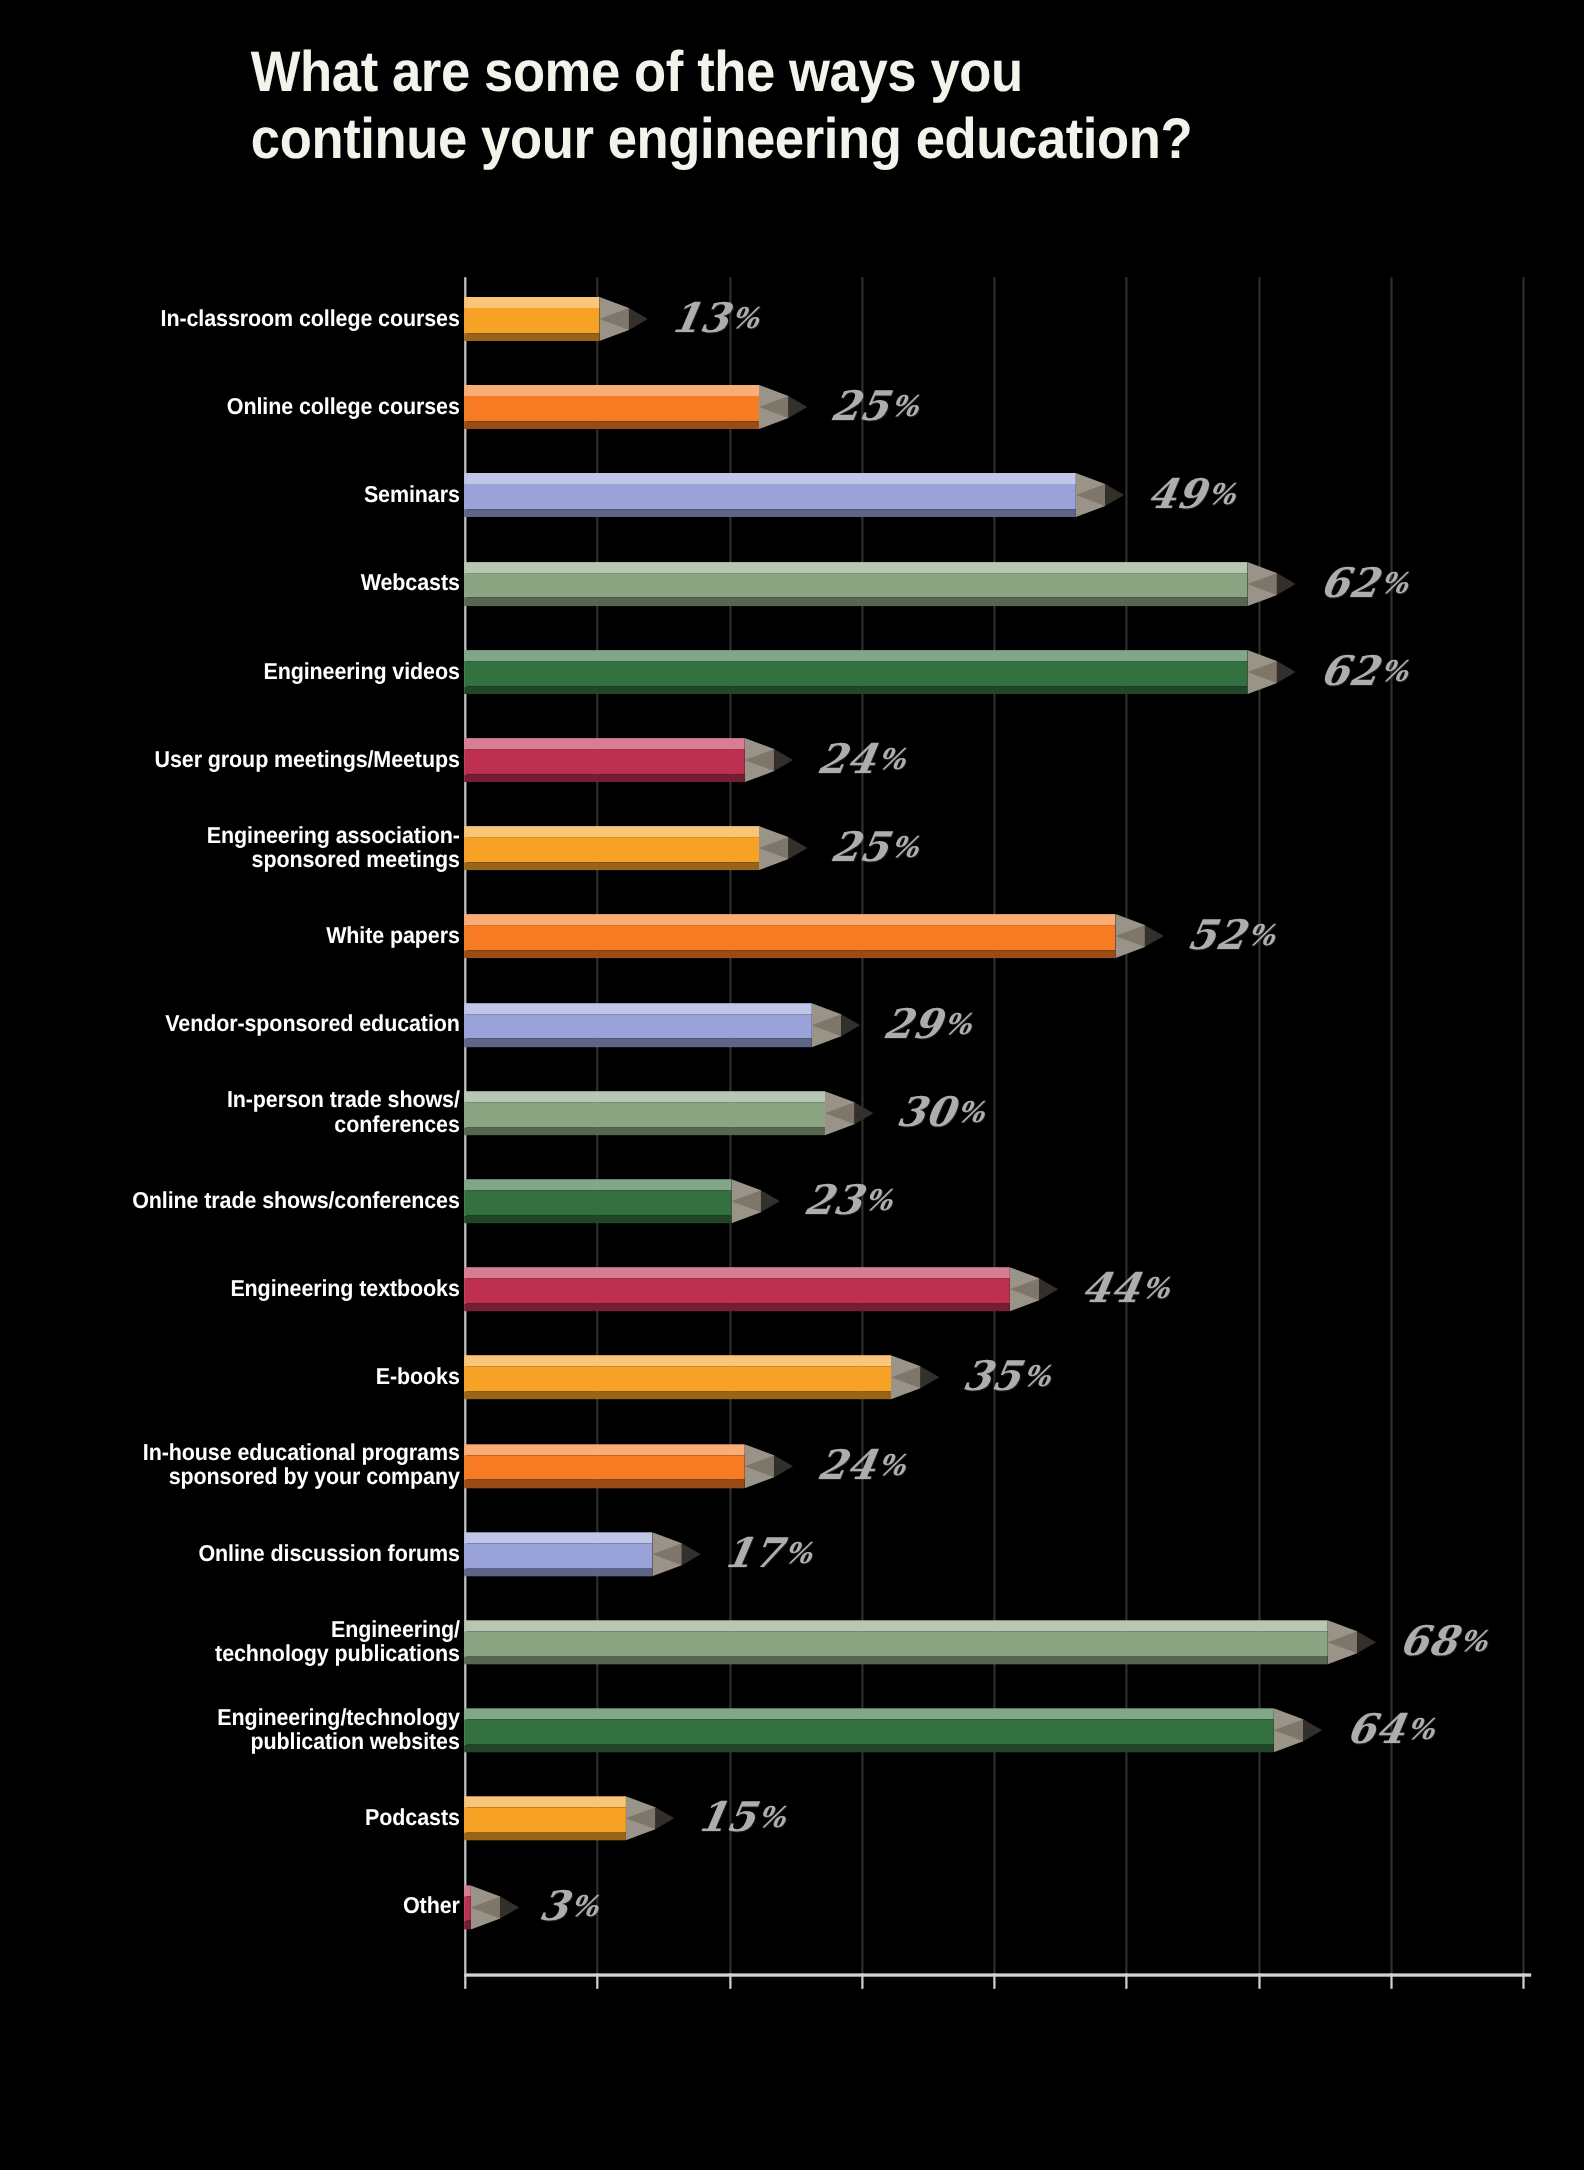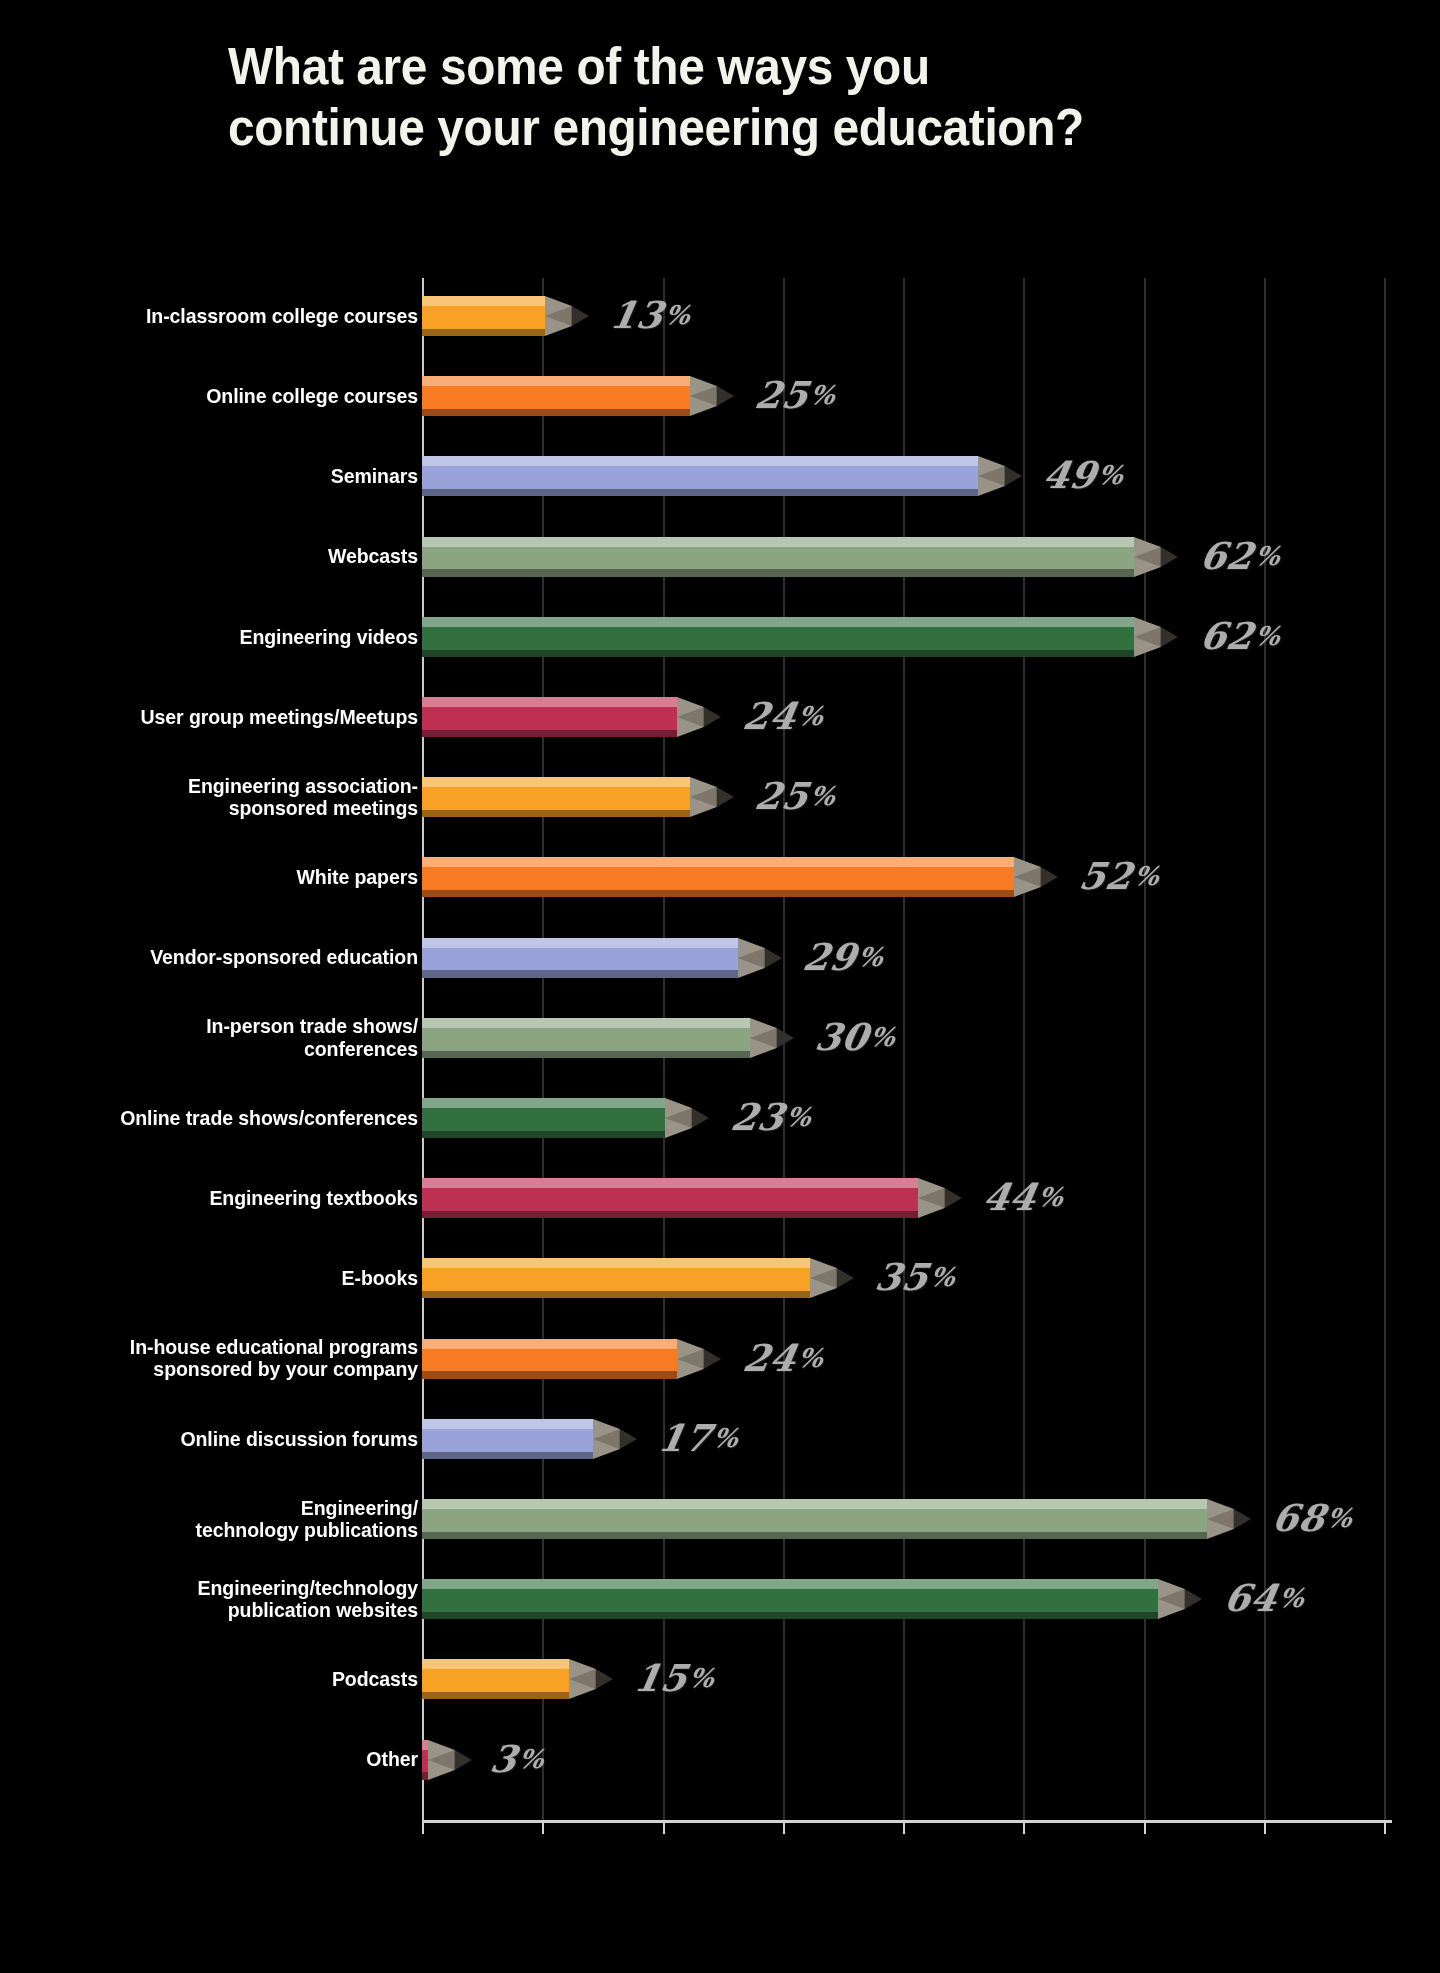--- a/index.html
+++ b/index.html
@@ -15,21 +15,21 @@
     position:absolute;left:228px;top:36px;width:1120px;
     color:#f2f4ec;font-weight:bold;font-size:52px;line-height:1.18;
     letter-spacing:-0.4px;
     font-family:"Liberation Sans Narrow","Liberation Sans",sans-serif;
     transform:scaleX(.92);transform-origin:left top;
     text-shadow:0 2px 2px rgba(0,0,0,.9);
   }
   .title .tl{display:block;white-space:nowrap;}
 
   
-  .plot{position:absolute;left:0;top:278px;width:1440px;height:1630px;}
+  .plot{position:absolute;left:0;top:252px;width:1440px;height:1630px;}
   .grid{position:absolute;left:422px;top:0;width:968px;height:1542px;}
   .gline{position:absolute;top:0;width:2px;height:100%;background:#2e2e2e;}
   .gline.axis0{background:#c9c9c9;width:2px;}
   .axisline{
     position:absolute;left:422px;top:1542px;width:970px;height:3px;background:#d2d2d2;
   }
   .tick{position:absolute;top:1542px;width:2px;height:14px;background:#d2d2d2;}
 
   
   .row{position:absolute;left:0;width:1440px;}

